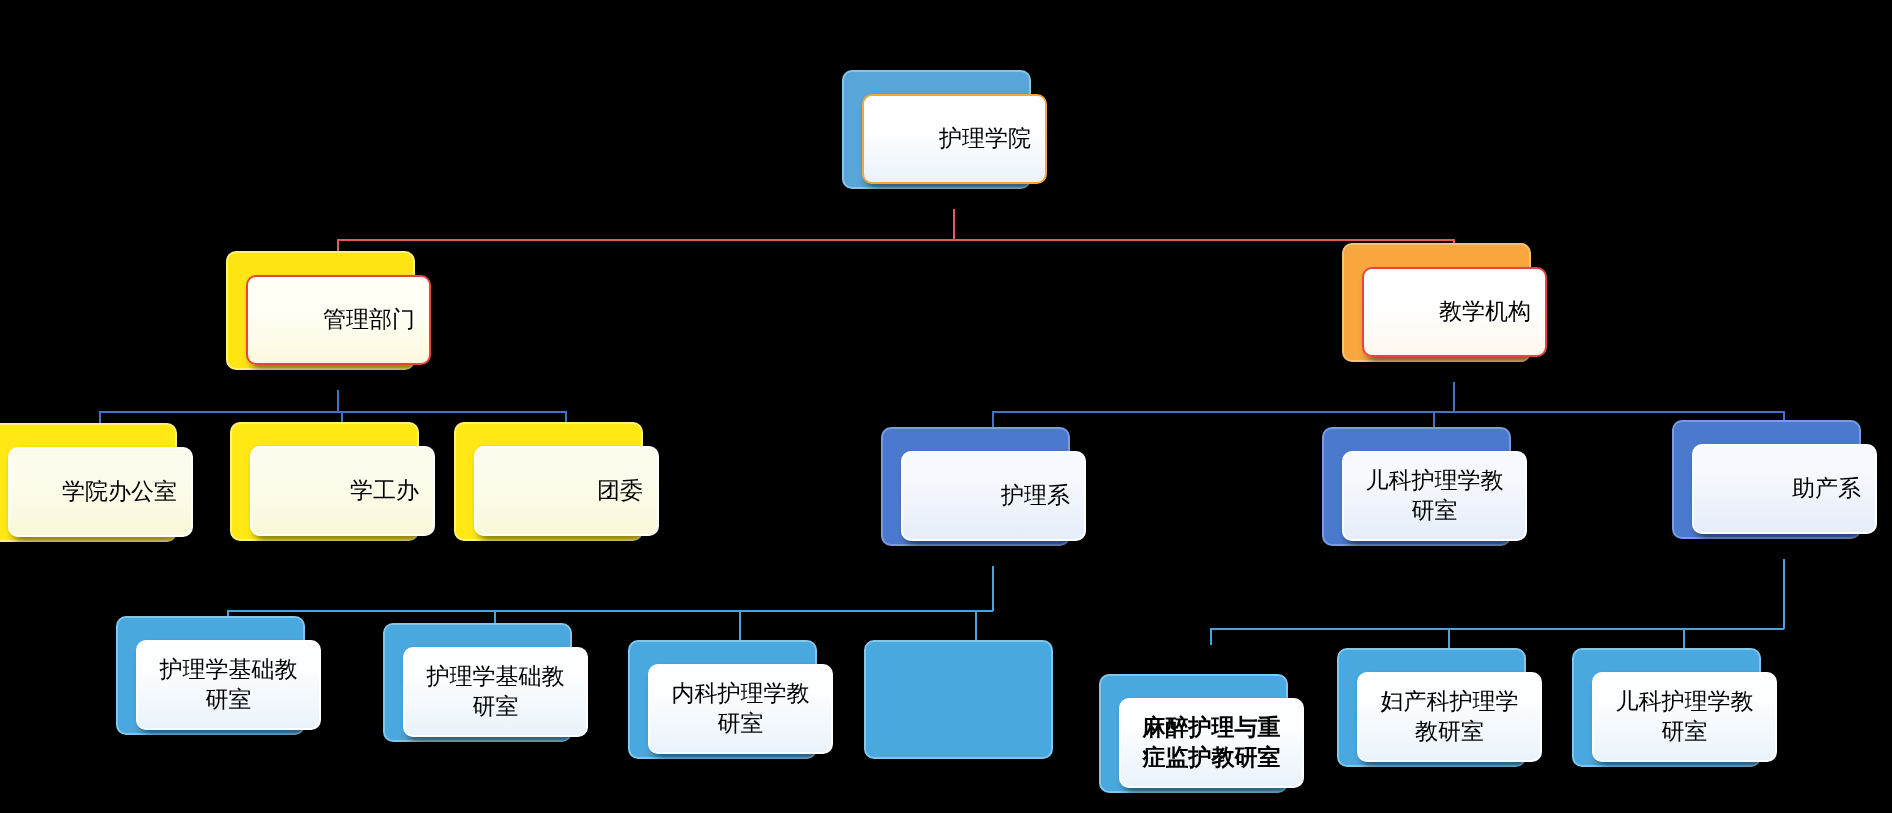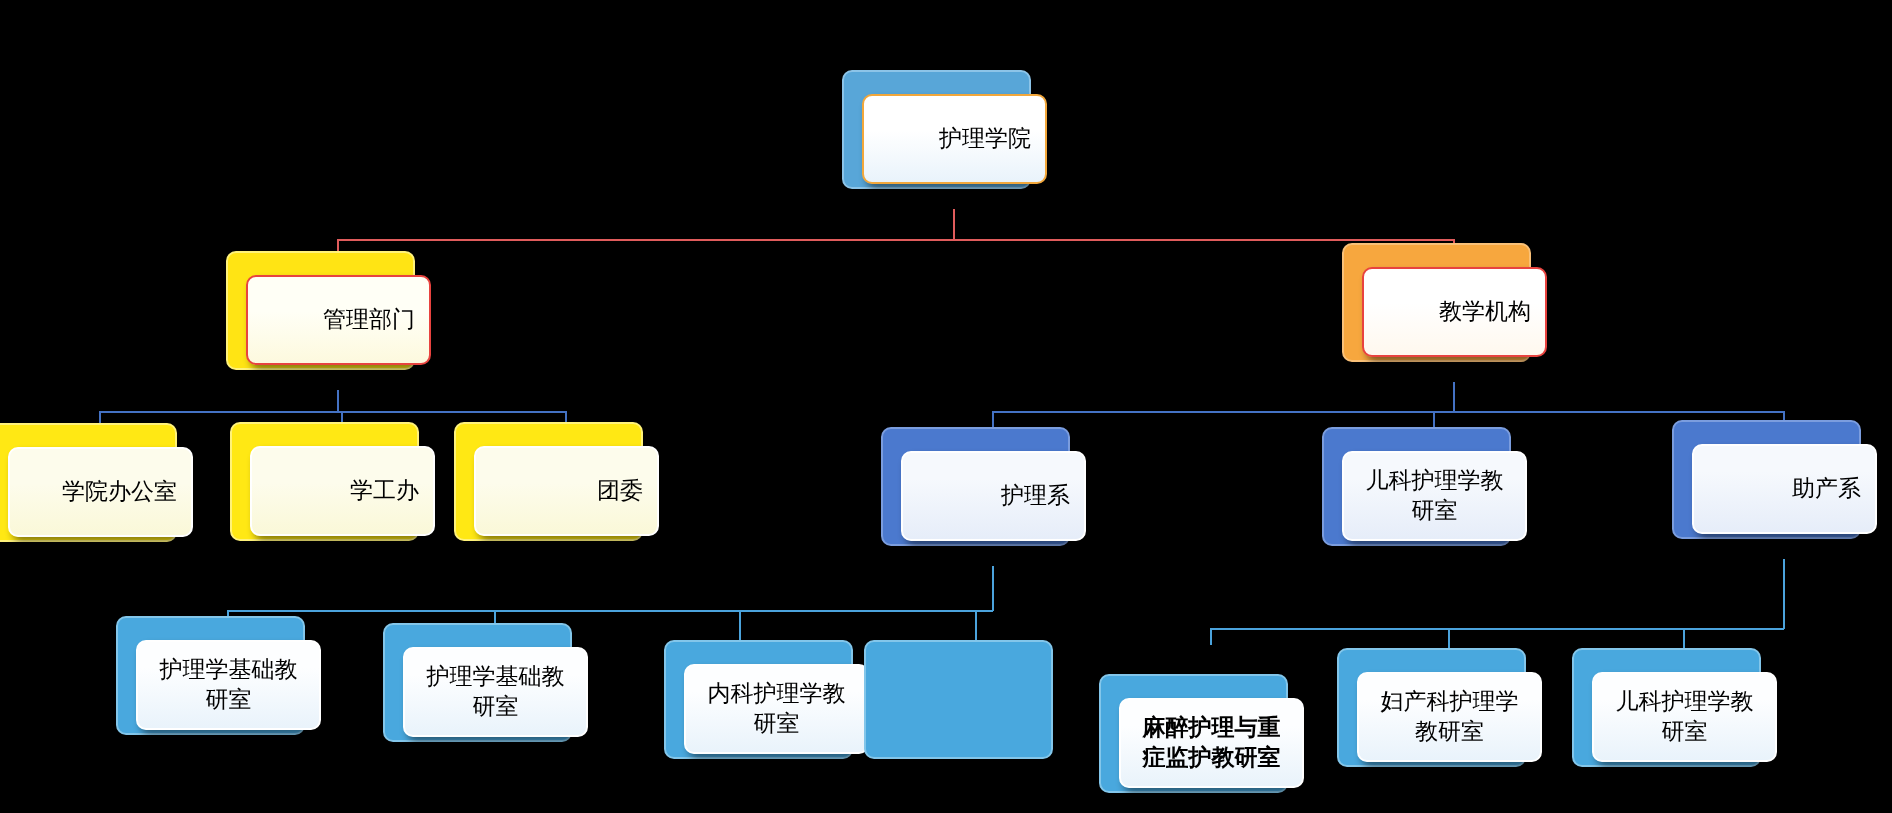--- a/index.html
+++ b/index.html
@@ -75,21 +75,21 @@
   #n-mgmt        { left: 226px;  top: 251px; }
   #n-teach       { left: 1342px; top: 243px; }
   #n-office      { left: -12px;  top: 423px; }
   #n-student     { left: 230px;  top: 422px; }
   #n-league      { left: 454px;  top: 422px; }
   #n-nursing     { left: 881px;  top: 427px; }
   #n-lab         { left: 1322px; top: 427px; }
   #n-midwifery   { left: 1672px; top: 420px; }
   #n-fundamental { left: 116px;  top: 616px; }
   #n-humanistic  { left: 383px;  top: 623px; }
-  #n-internal    { left: 628px;  top: 640px; margin-left: 36px; }
+  #n-internal    { left: 628px;  top: 640px; }
   #n-surgical    { left: 864px;  top: 640px; }
   #n-anesthesia  { left: 1099px; top: 674px; font-weight: bold; }
   #n-obgyn       { left: 1337px; top: 648px; }
   #n-pediatric   { left: 1572px; top: 648px; }
 </style>
 </head>
 <body>
 
 <svg class="connectors" viewBox="0 0 1892 813" xmlns="http://www.w3.org/2000/svg">
 

